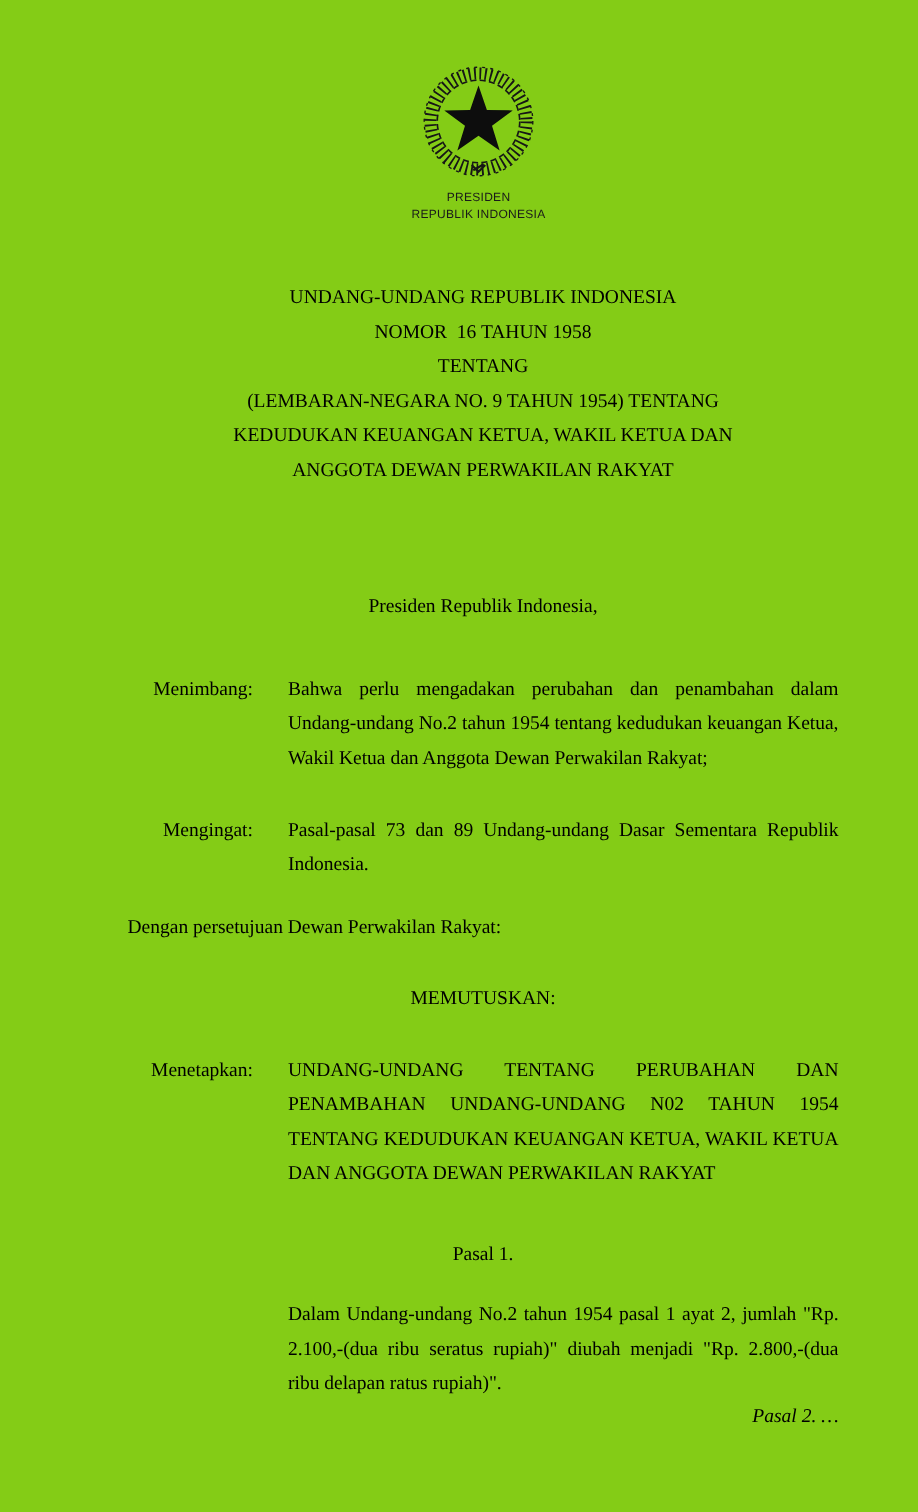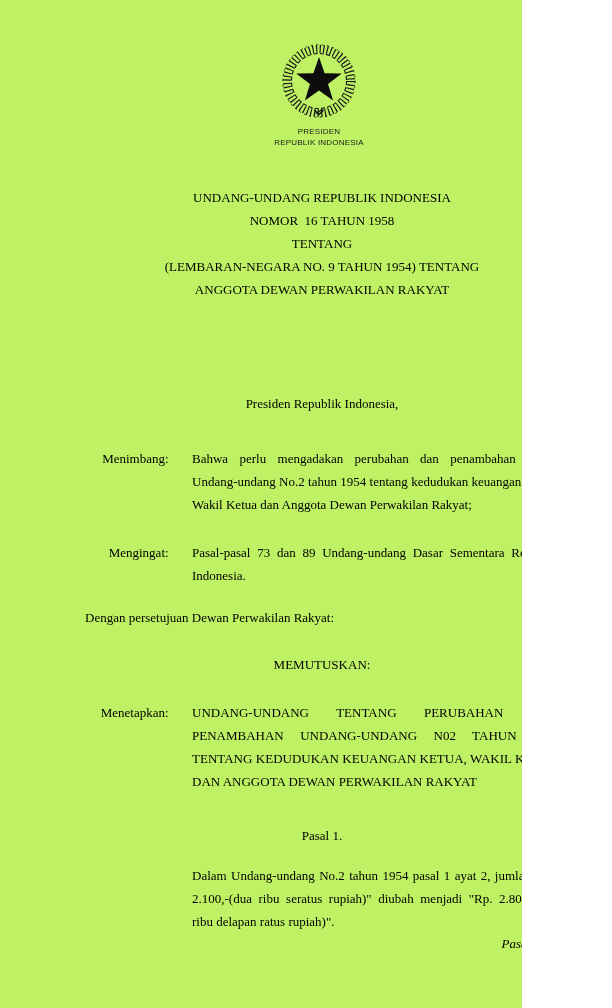--- a/index.html
+++ b/index.html
@@ -2,23 +2,23 @@
 <html><head>
 <meta charset="utf-8">
 <style>
   html, body {
     margin: 0;
     padding: 0;
     background: #ffffff;
   }
   .page {
     position: relative;
-    width: 522px;
+    width: 612px;
     height: 1008px;
-    background: #bef264;
+    background: #84cc16;
     font-family: "Liberation Serif", serif;
     color: #000000;
     font-size: 13px;
     line-height: 23px;
     overflow: hidden;
   }
 
   
   .emblem {
     position: absolute;
@@ -131,20 +131,21 @@
       <div>PRESIDEN</div>
       <div>REPUBLIK INDONESIA</div>
     </div>
   </div>
 
   <div class="title-block">
     <div class="title-line">UNDANG-UNDANG REPUBLIK INDONESIA</div>
     <div class="title-line">NOMOR  16 TAHUN 1958</div>
     <div class="title-line">TENTANG</div>
     <div class="title-line">(LEMBARAN-NEGARA NO. 9 TAHUN 1954) TENTANG</div>
+    <div class="title-line">KEDUDUKAN KEUANGAN KETUA, WAKIL KETUA DAN</div>
     <div class="title-line">ANGGOTA DEWAN PERWAKILAN RAKYAT</div>
   </div>
 
   <div class="salutation">Presiden Republik Indonesia,</div>
 
   <div class="clause menimbang">
     <div class="label">Menimbang</div>
     <div class="colon">:</div>
     <div class="body">Bahwa perlu mengadakan perubahan dan penambahan dalam Undang-undang  No.2 tahun 1954 tentang kedudukan keuangan Ketua, Wakil Ketua dan Anggota Dewan Perwakilan Rakyat;</div>
   </div>

